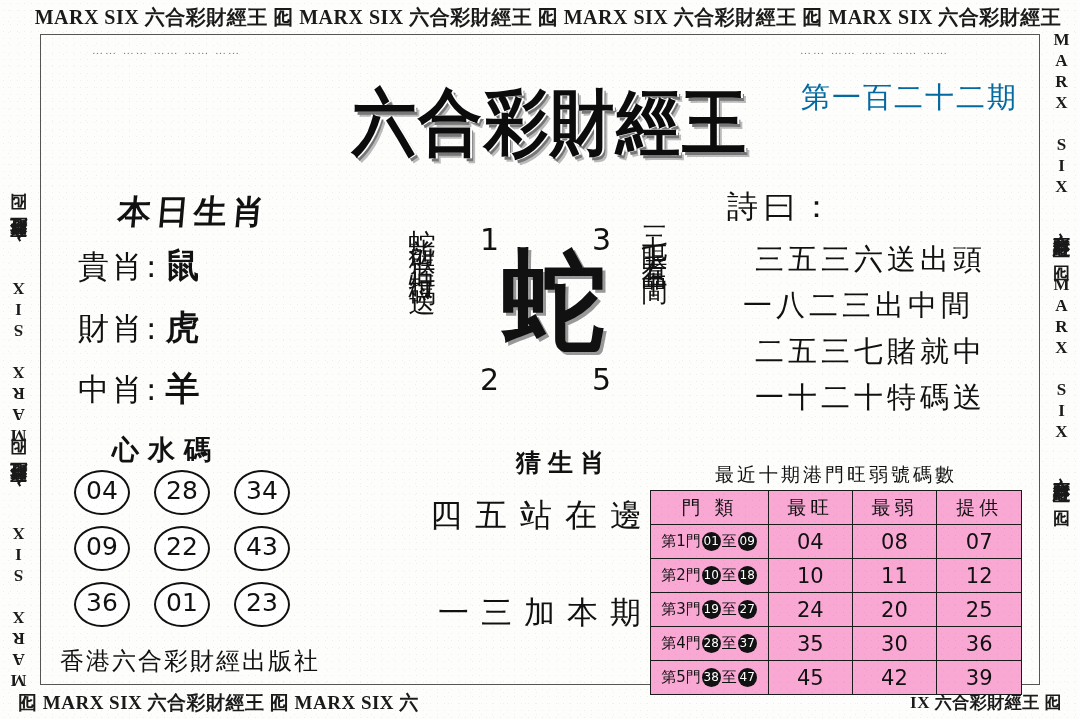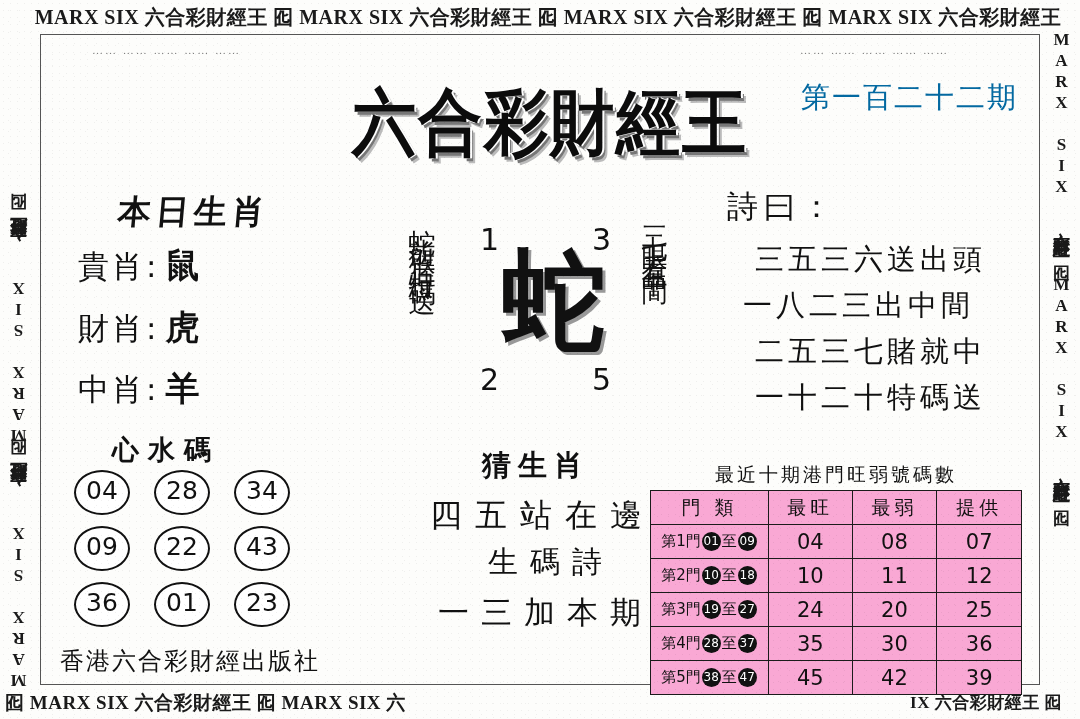--- a/index.html
+++ b/index.html
@@ -43,21 +43,21 @@
     padding-left: 8px;
   }
   .band-bottom {
     bottom: 2px;
     left: 0;
     width: 1080px;
     height: 28px;
     font-size: 19px;
     line-height: 28px;
   }
-  .band-bottom .bl { position:absolute; left: 5px; }
+  .band-bottom .bl { position:absolute; left: 18px; }
   .band-bottom .br { position:absolute; right: 18px; font-size: 17px; }
 
   .band-left, .band-right {
     top: 30px;
     width: 34px;
     height: 660px;
     font-size: 17px;
   }
   .band-left { left: 2px; }
   .band-right { right: 2px; }
@@ -260,23 +260,23 @@
     white-space: nowrap;
   }
   .pl1 { top: 240px; }
   .pl2 { top: 286px; right: 106px; }
   .pl3 { top: 332px; }
   .pl4 { top: 378px; }
 
   
   .guess-title {
     position: absolute;
-    left: 482px;
+    left: 516px;
     top: 446px;
-    font-size: 29px;
+    font-size: 25px;
     letter-spacing: 7px;
     font-family: "DejaVu Sans", sans-serif;
   }
   .guess-line {
     position: absolute;
     font-family: "DejaVu Sans", sans-serif;
     white-space: nowrap;
   }
   .gl1 { left: 430px; top: 494px; font-size: 32px; letter-spacing: 13px; }
   .gl2 { left: 488px; top: 542px; font-size: 30px; letter-spacing: 12px; }
@@ -417,21 +417,20 @@
   <div class="three-seven">三七眼看在中間</div>
 
   <div class="poem-title">詩曰：</div>
   <div class="poem-line pl1">三五三六送出頭</div>
   <div class="poem-line pl2">一八二三出中間</div>
   <div class="poem-line pl3">二五三七賭就中</div>
   <div class="poem-line pl4">一十二十特碼送</div>
 
   <div class="sec-title guess-title">猜生肖</div>
   <div class="guess-line gl1">四五站在邊</div>
-  <div class="guess-line gl2">生碼詩</div>
   <div class="guess-line gl3">一三加本期</div>
 
   <div class="tbl-wrap">
     <div class="tbl-caption">最近十期港門旺弱號碼數</div>
     <table class="stats">
       <colgroup>
           <col class="c1">
           <col class="c2">
           <col class="c3">
           <col class="c4">

